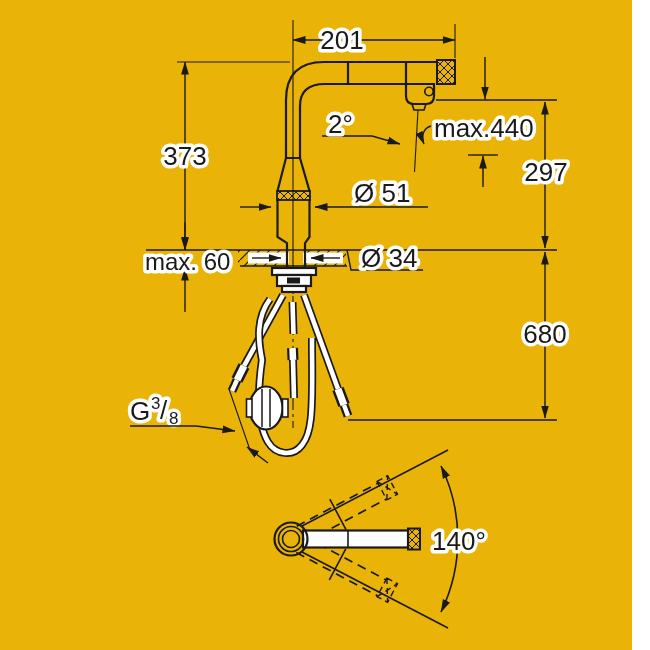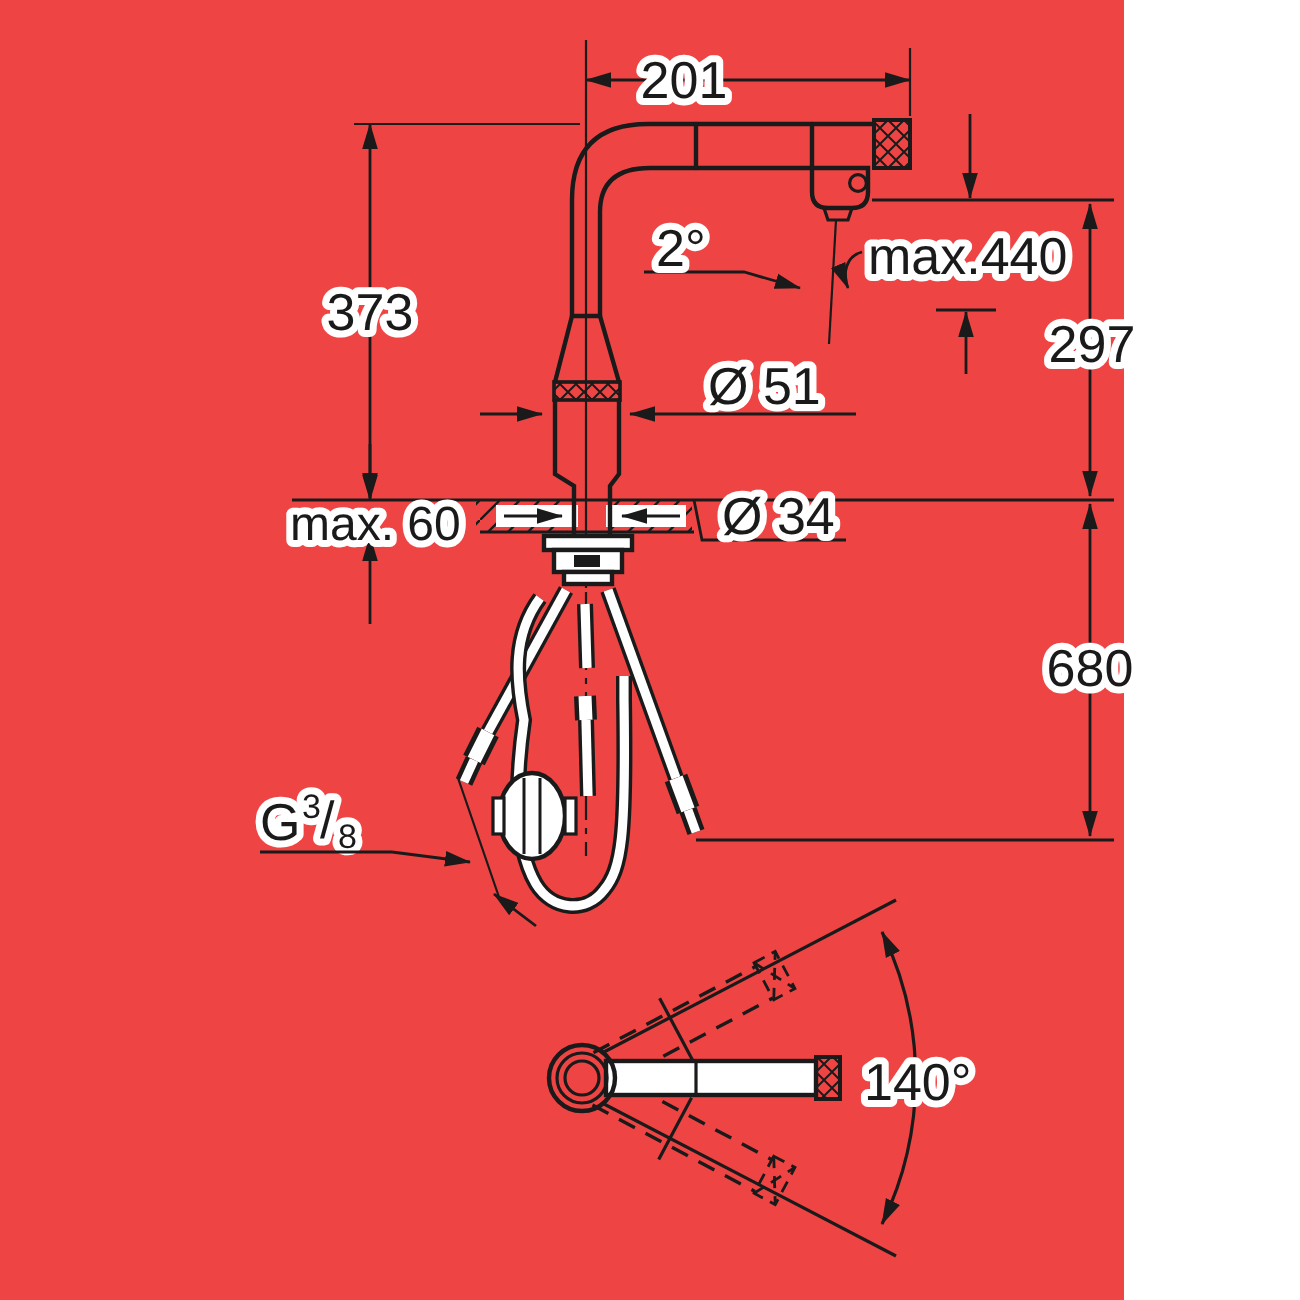--- a/index.html
+++ b/index.html
@@ -1,16 +1,16 @@
 <!DOCTYPE html>
 <html><head>
 <meta charset="utf-8">
 <style>
   html,body{margin:0;padding:0;background:#fff;}
-  #canvas{width:562px;height:650px;background:#ef4444;position:relative;font-family:"Liberation Sans",sans-serif;}
+  #canvas{width:632px;height:650px;background:#eab308;position:relative;font-family:"Liberation Sans",sans-serif;}
   svg{display:block}
   .ln2{stroke:#1a1a1a;stroke-width:2.2;fill:none;stroke-linecap:round}
   .ln16{stroke:#1a1a1a;stroke-width:1.6;fill:none}
   .dim{stroke:#1a1a1a;stroke-width:1.4;fill:none}
   .thin{stroke:#1a1a1a;stroke-width:1.1;fill:none}
   .wfill{fill:#fff;stroke:#1a1a1a;stroke-width:2.2}
   .case{stroke:#1a1a1a;fill:none;stroke-linecap:butt}
   .core{stroke:#fff;fill:none;stroke-linecap:butt}
   text.t{font-size:26px;fill:#1a1a1a;paint-order:stroke;stroke:#fff;stroke-width:7px;stroke-linejoin:round;}
   text.small{font-size:17px}

